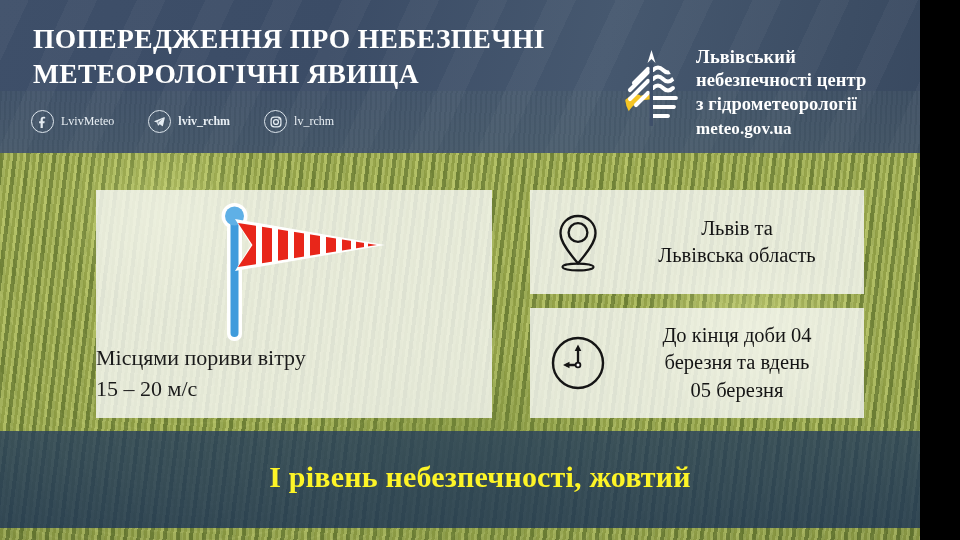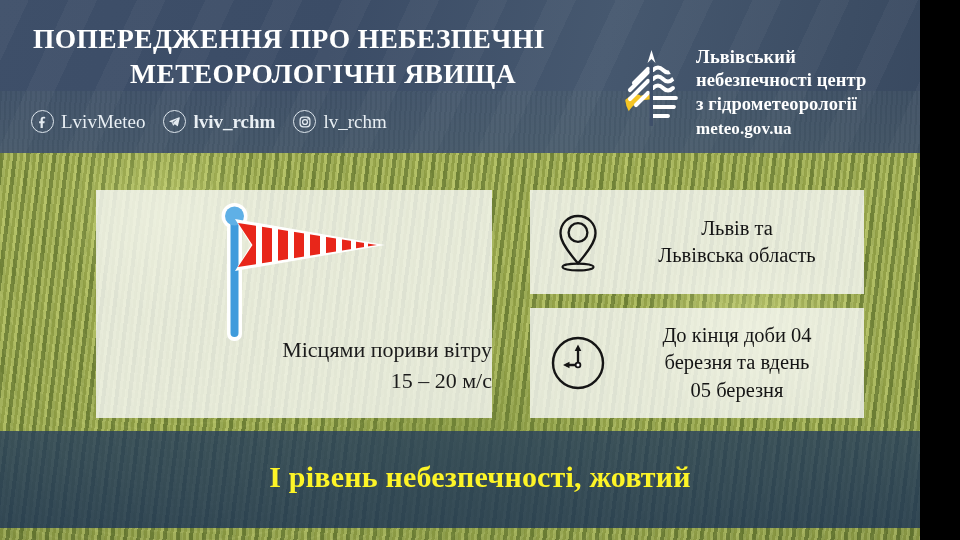--- a/index.html
+++ b/index.html
@@ -72,31 +72,31 @@
     position: absolute;
     left: 33px; top: 22px;
     width: 580px;
     color: #ffffff;
     font-size: 27.5px;
     font-weight: bold;
     line-height: 1.27;
     letter-spacing: .4px;
     text-transform: uppercase;
   }
-  .headline .l2 { display: block; text-align: center; }
+  .headline .l2 { display: block; }
 
   
   .social-row {
     position: absolute;
     left: 31px; top: 110px;
     display: flex;
     align-items: flex-end;
-    gap: 7px;
+    gap: 23px;
     color: #e6ecf2;
-    font-size: 19px;
+    font-size: 12px;
   }
   .social-item {
     display: flex;
     align-items: center;
     gap: 7px;
     margin-right: 11px;
   }
   .social-ico {
     width: 21px; height: 21px;
     flex: 0 0 21px;
@@ -158,27 +158,27 @@
   .flag-wrap {
     position: absolute;
     left: 0; right: 0; top: 6px;
     height: 152px;
     display: flex;
     align-items: center;
     justify-content: center;
   }
   .wind-text {
     position: absolute;
-    left: 0; right: 0; bottom: 22px;
-    text-align: right;
+    left: 0; right: 0; bottom: 14px;
+    text-align: left;
     color: #1b1b1b;
     font-size: 22px;
     line-height: 1.42;
   }
-  .wind-text .l2 { display: block; margin-left: 40px; }
+  .wind-text .l2 { display: block; }
 
   .panel-row {
     position: absolute;
     inset: 0;
     display: flex;
     align-items: center;
   }
   .panel-ico {
     flex: 0 0 96px;
     display: flex;

